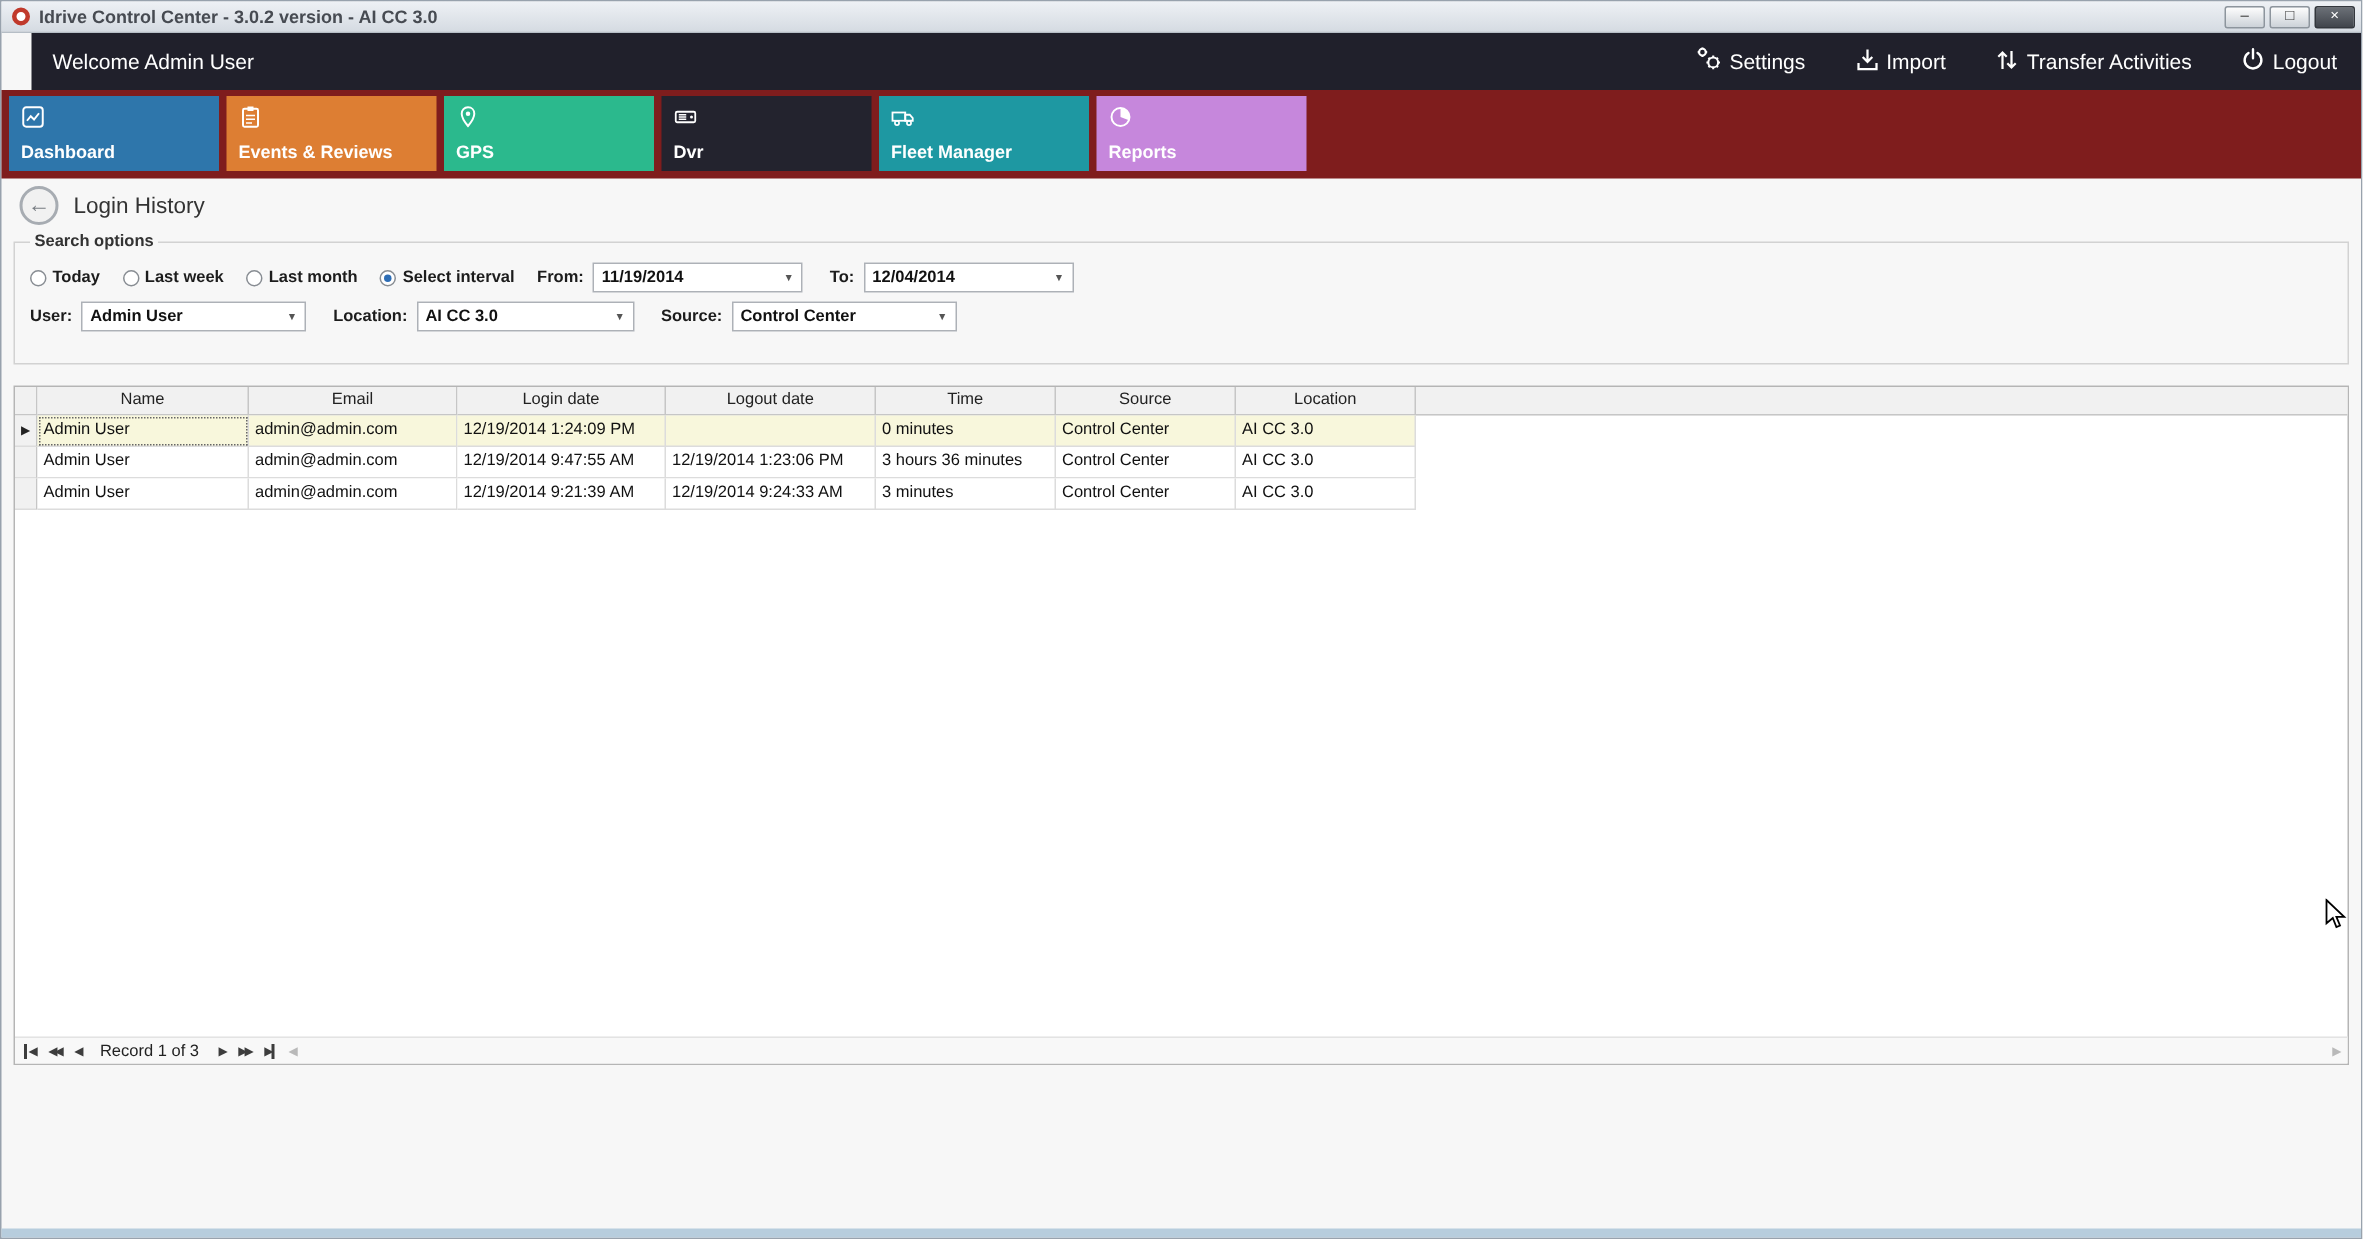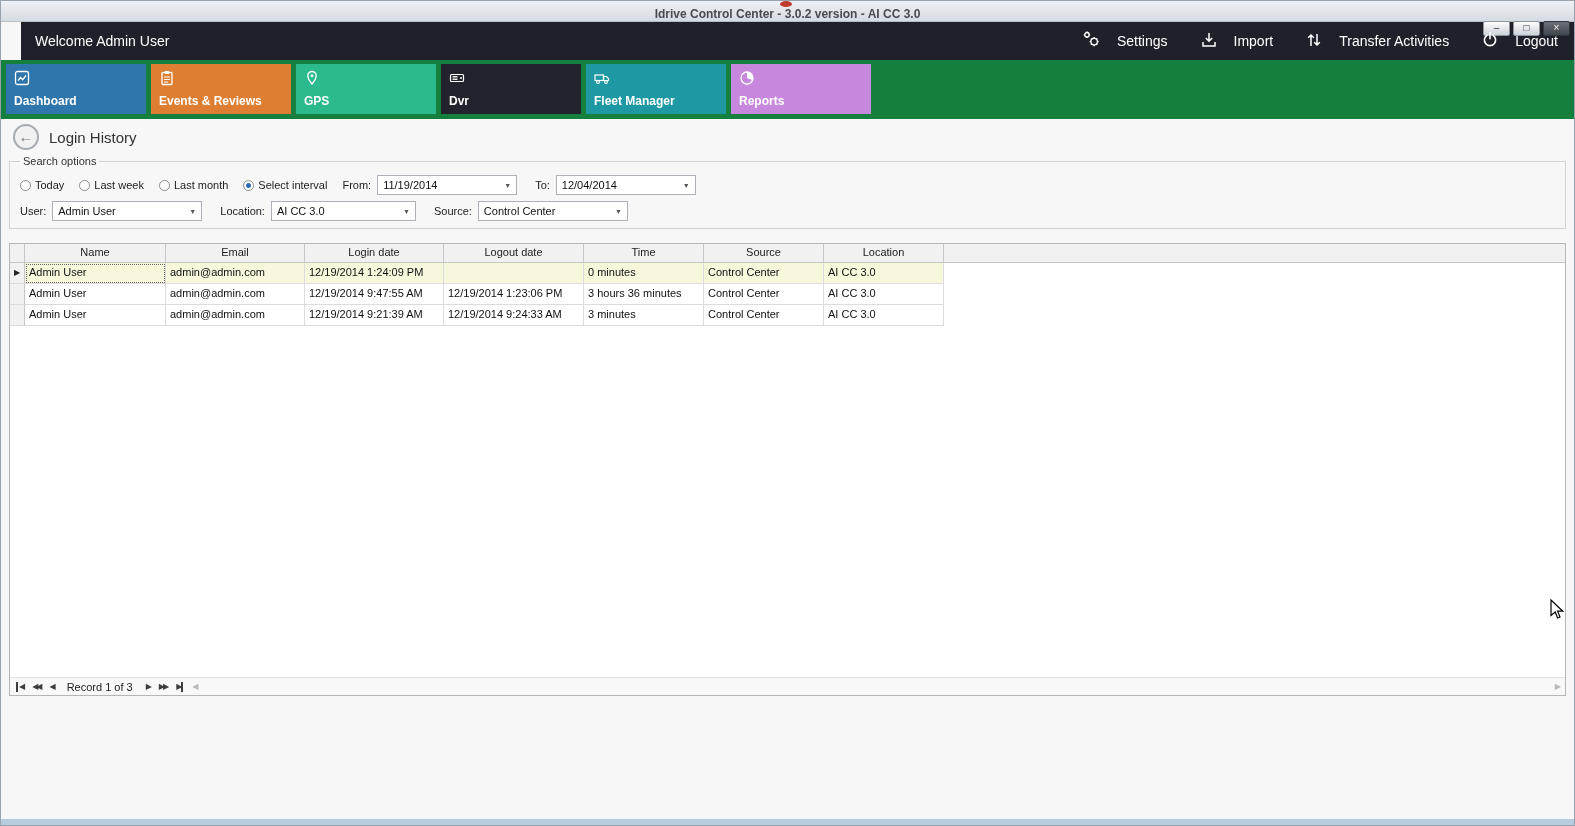--- a/index.html
+++ b/index.html
@@ -9,57 +9,57 @@
     background: #f7f7f7;
     position: relative;
     -webkit-user-select: none; user-select: none;
   }
   .window { position: absolute; inset: 0; border: 1px solid #98a2ad; background: #f7f7f7; }
 
   
   .titlebar {
     height: 21px; background: linear-gradient(#eef1f5, #d5dbe2);
     border-bottom: 1px solid #b6bec6;
-    display: flex; align-items: center; padding: 0 4px; flex-direction: column;
+    display: flex; align-items: center; padding: 0 4px;
   }
   .app-icon { width: 12px; height: 12px; border-radius: 50%; border: 3px solid #c0392b; background: #fff; margin: 0 6px 0 3px; }
   .title { font-size: 12px; font-weight: bold; color: #474b52; }
   .win-controls { margin-left: auto; display: flex; gap: 3px; }
   .win-btn {
     width: 27px; height: 15px; border: 1px solid #8d959d; border-radius: 2px;
     background: linear-gradient(#fdfdfd, #ccd2d8); color: #333;
     font-size: 10px; line-height: 12px; text-align: center; cursor: default;
   }
   .win-btn.close { background: linear-gradient(#6b7077, #41454c); color: #fff; border-color: #33373d; }
 
   
   .topbar {
     height: 38px; background: #20202b; color: #fff;
     display: flex; align-items: center; padding: 0 16px 0 14px; margin-left: 20px;
   }
   .welcome { font-size: 14px; }
   .top-actions { margin-left: auto; display: flex; align-items: center; gap: 32px; }
-  .top-action { display: flex; align-items: center; gap: 16px; font-size: 14px; cursor: default; }
-
-  
-  .tiles { display: flex; gap: 5px; padding: 4px 0 5px 5px; background: #15803d; text-align: right; }
+  .top-action { display: flex; align-items: center; gap: 4px; font-size: 14px; cursor: default; }
+
+  
+  .tiles { display: flex; gap: 5px; padding: 4px 0 5px 5px; background: #7f1d1d; text-align: right; }
   .tile { width: 140px; height: 50px; position: relative; color: #fff; cursor: default; }
   .tile-icon { position: absolute; top: 6px; left: 8px; line-height: 0; }
   .tile-label { position: absolute; left: 8px; bottom: 6px; font-size: 12px; font-weight: bold; white-space: nowrap; }
 
   
   .page-header { height: 36px; display: flex; align-items: center; gap: 10px; padding-left: 12px; }
   .back-btn {
     width: 26px; height: 26px; border-radius: 50%; border: 2px solid #a7acb2;
     color: #787d83; background: #f1f1f1; font-size: 15px; line-height: 22px; text-align: center; cursor: default;
   }
   .page-title { font-size: 15px; color: #333; }
 
   
-  .search-box { margin: 0 8px; border: 1px solid #d2d2d2; padding: 2px 10px 7px 10px; background: transparent; }
+  .search-box { margin: 0 8px; border: 1px solid #d2d2d2; padding: 2px 10px 21px 10px; background: transparent; font-weight: bold; }
   .search-box legend { font-size: 11px; color: #333; padding: 0 3px; }
   .opt-row { display: flex; align-items: center; margin-top: 6px; font-size: 11px; color: #1c1c1c; }
   .radio-item { display: flex; align-items: center; gap: 4px; margin-right: 15px; cursor: default; }
   .radio { width: 11px; height: 11px; border-radius: 50%; border: 1px solid #888d93; background: #fff; position: relative; flex: 0 0 auto; }
   .radio.checked::after { content: ""; position: absolute; inset: 2px; border-radius: 50%; background: #2d6db5; }
   .field-label { margin: 0 6px 0 0; }
   .combo { display: flex; align-items: center; height: 20px; border: 1px solid #adb1b7; background: #fff; cursor: default; }
   .combo-text { flex: 1; padding-left: 5px; font-size: 11px; color: #111; white-space: nowrap; overflow: hidden; }
   .combo-arrow { width: 17px; text-align: center; font-size: 7px; color: #555; }
   .w140 { width: 140px; gap: 12px; } .w150 { width: 150px; } .w145 { width: 145px; }

